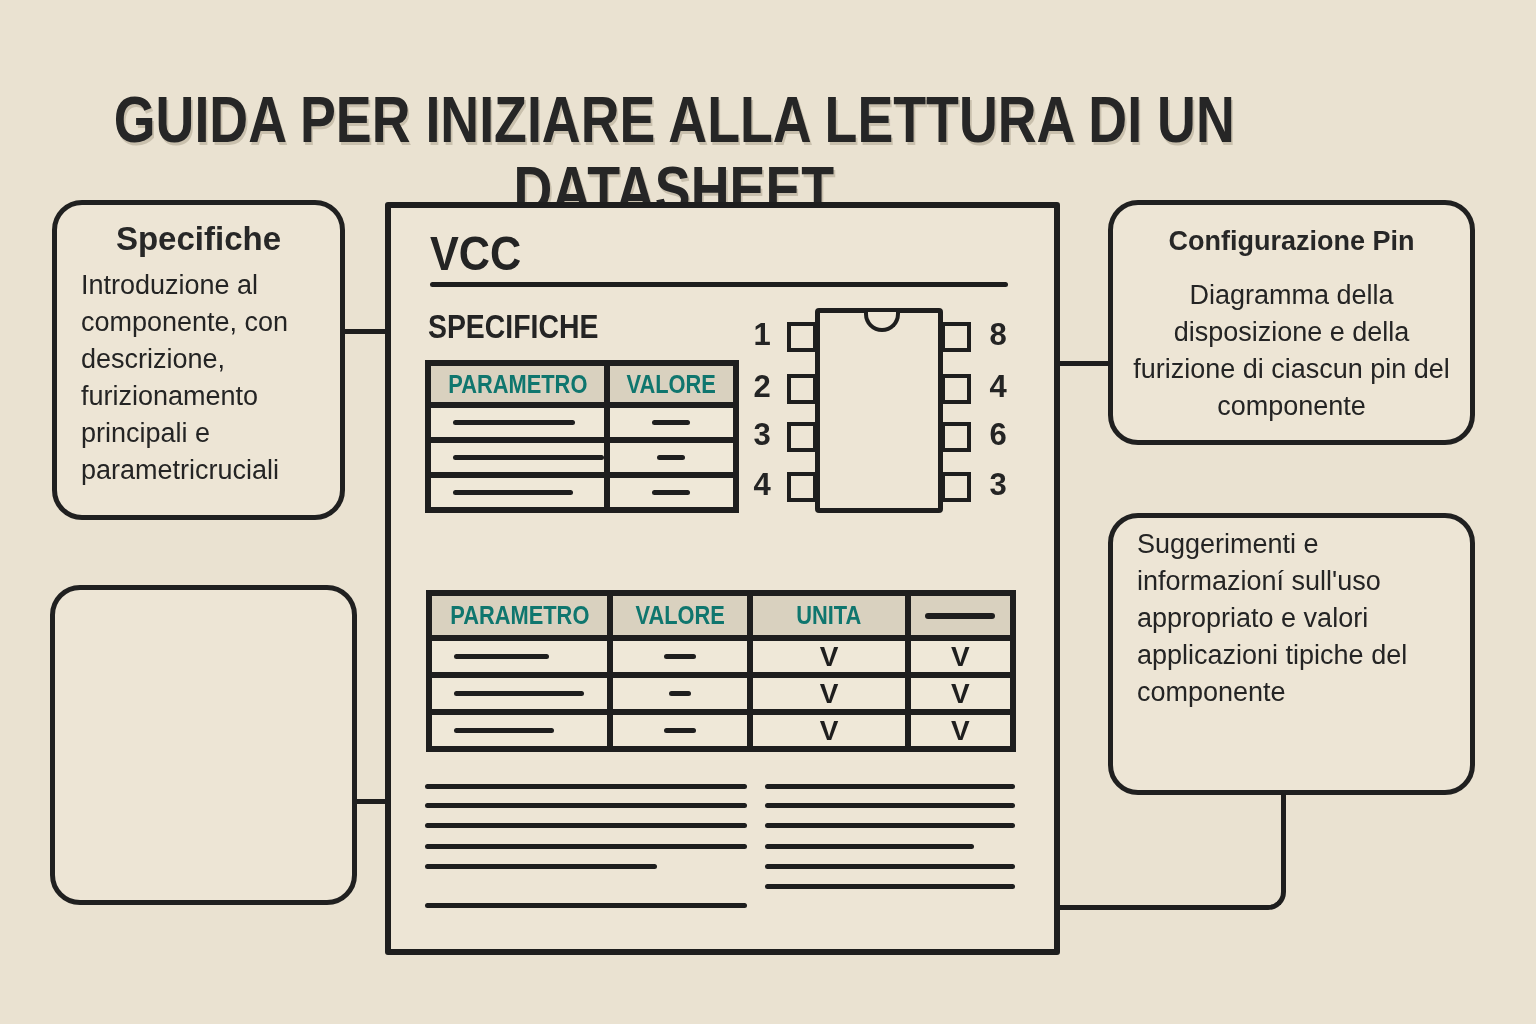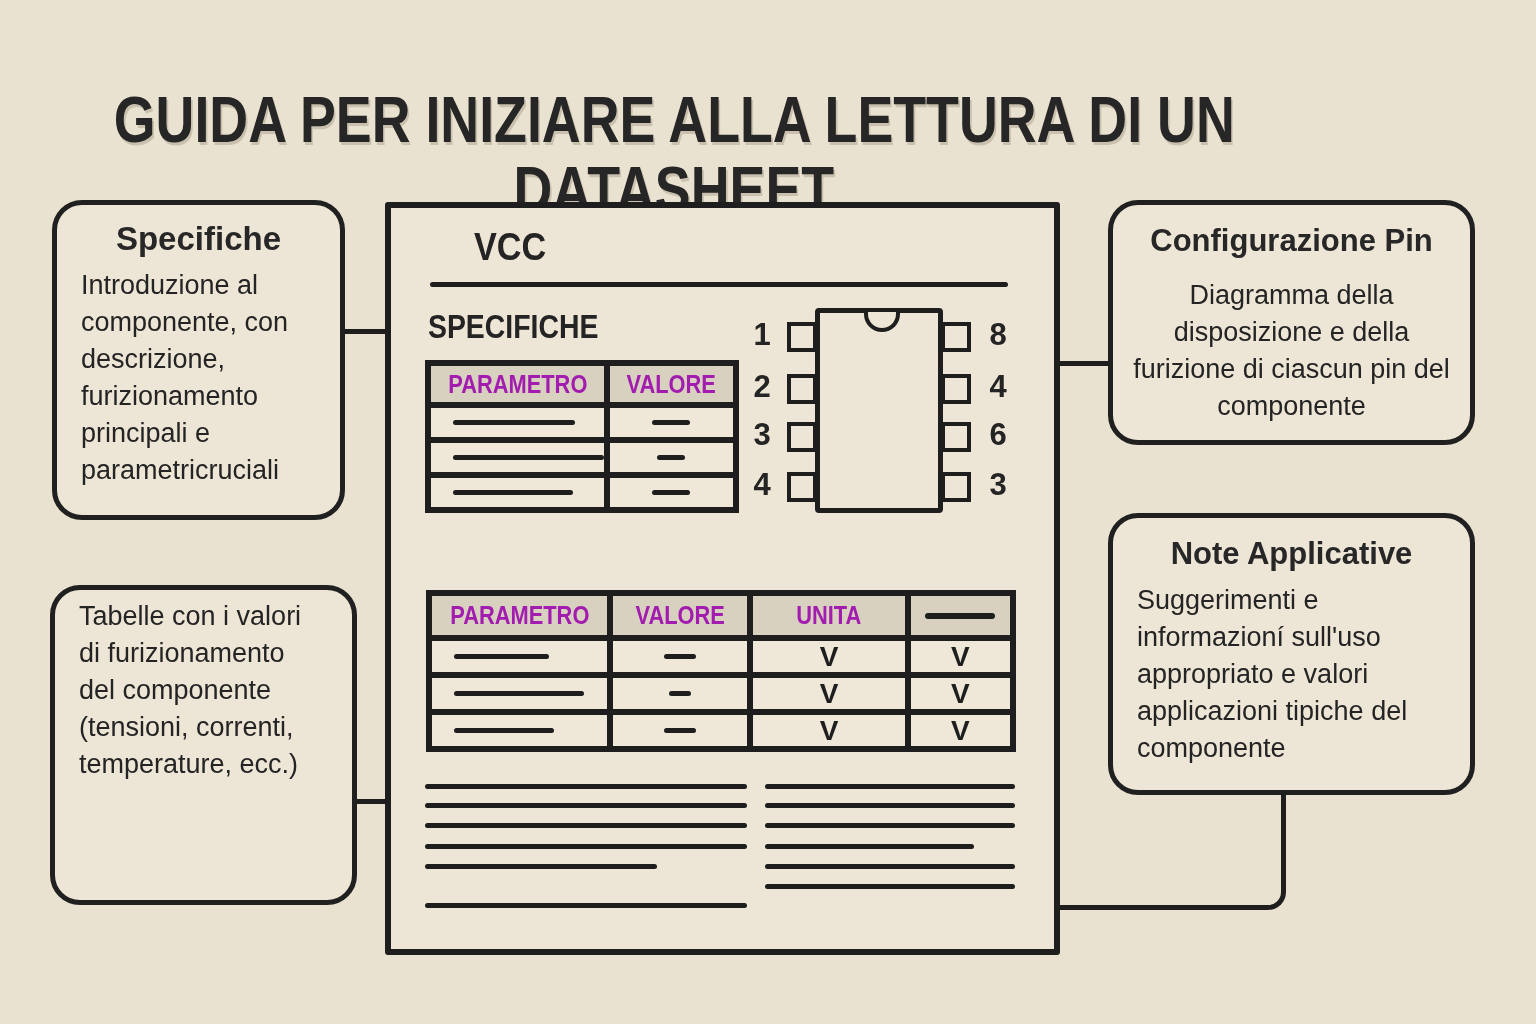--- a/index.html
+++ b/index.html
@@ -26,39 +26,39 @@
     margin:14px 10px 6px 10px;text-align:center;font-size:33px;line-height:40px;font-weight:700;color:#272727;
   }
   .callout p{
     margin:8px 24px;font-size:27px;line-height:37px;color:#242424;
   }
   #co-spec{left:52px;top:200px;width:293px;height:320px;}
   #co-car {left:50px;top:585px;width:307px;height:320px;}
   #co-pin {left:1108px;top:200px;width:367px;height:245px;}
   #co-note{left:1108px;top:513px;width:367px;height:282px;}
   #co-pin p, #co-car h2{text-align:center;}
-  #co-pin h2,#co-note h2{font-size:31px;margin-top:16px;}
+  #co-pin h2,#co-note h2{font-size:27px;margin-top:16px;}
   #co-pin p{margin:16px 14px;}
   
   .datasheet{
     position:absolute;left:385px;top:202px;width:675px;height:753px;
     background:#ede5d5;border:6px solid #1e1e1e;border-radius:3px;box-sizing:border-box;
   }
   .ds-abs{position:absolute;}
-  .ds-h1{font-size:38px;font-weight:700;color:#242424;margin-left:44px;}
+  .ds-h1{font-size:48px;font-weight:700;color:#242424;}
   .ds-h2{font-size:33px;font-weight:700;color:#242424;}
   .bar{background:#1e1e1e;border-radius:3px;height:5px;}
   
   .tbl{position:absolute;border:3px solid #1e1e1e;box-sizing:border-box;background:#ede5d5;}
   .tbl .row{display:grid;}
   .tbl .cell{
     border:3px solid #1e1e1e;box-sizing:border-box;display:flex;align-items:center;justify-content:center;
     background:#efe8d8;
   }
-  .tbl .hcell{background:#d9d1bf;font-weight:700;font-size:26px;color:#a21caf;}
+  .tbl .hcell{background:#d9d1bf;font-weight:700;font-size:26px;color:#0f766e;}
   .tbl .pcell{justify-content:flex-start;padding-left:22px;}
   .vtext{font-size:28px;font-weight:700;color:#1e1e1e;}
   
   .chip-body{
     position:absolute;border:5px solid #1e1e1e;background:#ede5d5;border-radius:4px;box-sizing:border-box;
   }
   .chip-notch{
     position:absolute;left:44px;top:-1px;width:28px;height:16px;background:#ede5d5;
     border:4px solid #1e1e1e;border-top:none;border-radius:0 0 18px 18px;
   }
@@ -91,30 +91,28 @@
   <span class="cond">GUIDA PER INIZIARE ALLA LETTURA DI UN</span><br>
   <span class="cond">DATASHEET</span>
 </h1>
 
 <div class="callout" id="co-spec">
   <h2>Specifiche</h2>
   <p>Introduzione al componente, con descrizione, furizionamento principali e parametricruciali</p>
 </div>
 
 <div class="callout" id="co-car">
-  <p>Tabelle con i valori di furizionamento del componente (tensioni, correnti, temperature, ecc.)</p>
 </div>
 
 <div class="callout" id="co-pin">
   <h2>Configurazione Pin</h2>
   <p>Diagramma della disposizione e della furizione di ciascun pin del componente</p>
 </div>
 
 <div class="callout" id="co-note">
-  <h2>Note Applicative</h2>
   <p>Suggerimenti e informazioní sull'uso appropriato e valori applicazioni tipiche del componente</p>
 </div>
 
 <div class="conn" style="left:345px;top:329px;width:52px;height:5px;"></div>
 <div class="arrow-right" style="left:394px;top:318px;"></div>
 
 <div class="conn" style="left:357px;top:799px;width:42px;height:5px;"></div>
 <div class="arrow-right" style="left:397px;top:788px;"></div>
 
 <div class="conn" style="left:1036px;top:361px;width:74px;height:5px;"></div>

